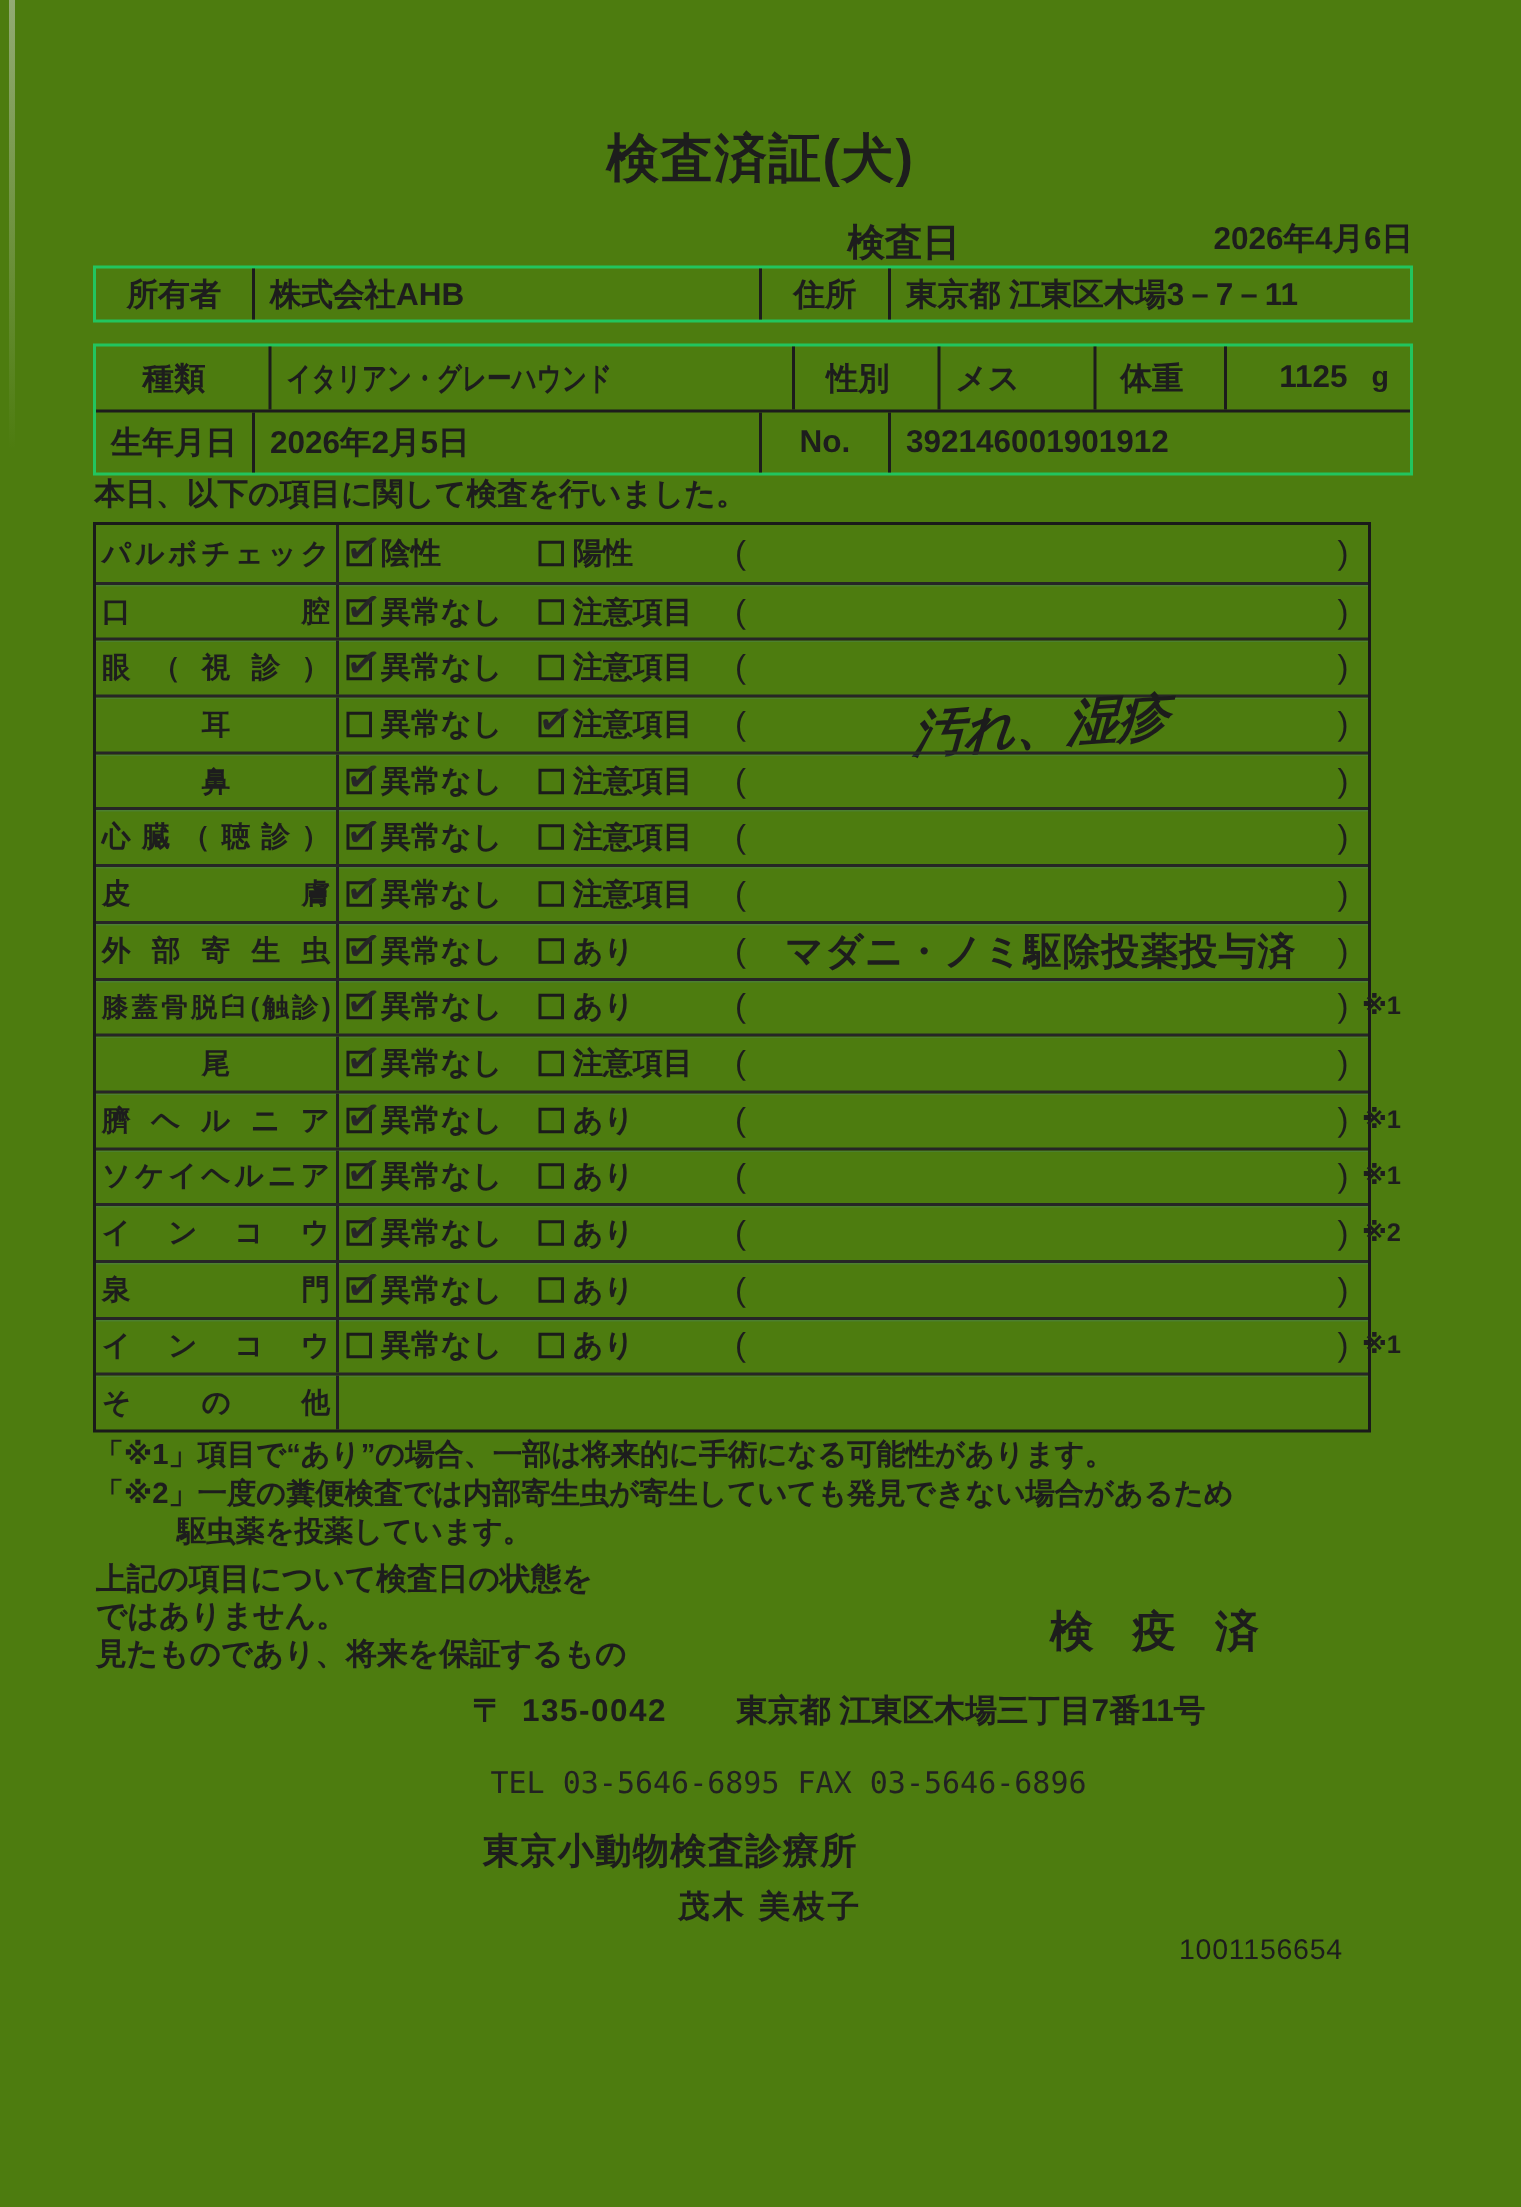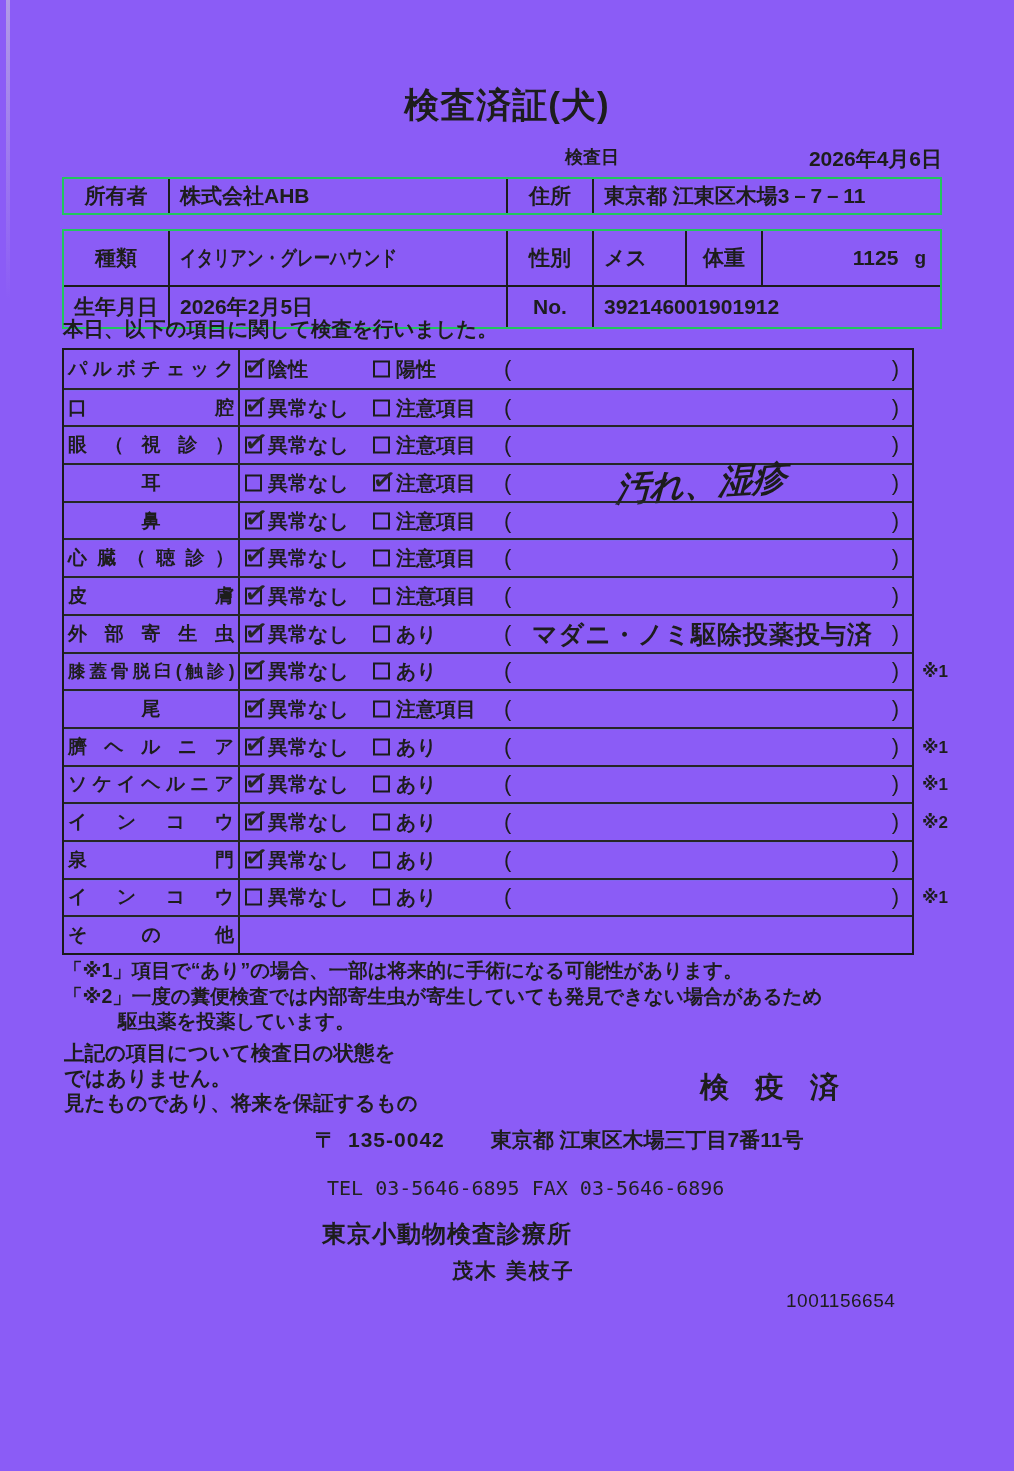--- a/index.html
+++ b/index.html
@@ -1,53 +1,53 @@
 <!DOCTYPE html>
 <html><head>
 <meta charset="utf-8">
 <style>
   html,body{margin:0;padding:0;background:#ffffff;}
   body{font-family:"Liberation Sans","DejaVu Sans",sans-serif;color:#1d1d1d;
        -webkit-font-smoothing:antialiased;}
-  .page{position:relative;width:1014px;height:1471px;background:#8b5cf6;overflow:hidden;}
+  .page{position:relative;width:1014px;height:1471px;background:#4d7c0f;overflow:hidden;}
   .scan-smudge{position:absolute;left:6px;top:0;width:4px;height:300px;
        background:linear-gradient(#d9d9d9,rgba(230,230,230,0));opacity:.5;}
 
   
   .doc-title{position:absolute;top:82px;left:0;width:100%;text-align:center;
        font-size:35px;font-weight:700;letter-spacing:1px;}
-  .insp-date-label{position:absolute;left:565px;top:145px;font-size:18px;font-weight:600;}
+  .insp-date-label{position:absolute;left:565px;top:145px;font-size:25px;font-weight:600;}
   .insp-date-value{position:absolute;right:72px;top:145px;font-size:21px;font-weight:600;}
 
   
   .tbl{position:absolute;left:62px;width:880px;border:2px solid #22c55e;box-sizing:border-box;}
   .tbl-row{display:grid;align-items:center;}
   .tbl-row + .tbl-row{border-top:2px solid #1c1c1c;}
   .cell{display:flex;align-items:center;height:100%;box-sizing:border-box;
        font-size:21px;overflow:visible;white-space:nowrap;}
   .cell + .cell{border-left:2px solid #1c1c1c;}
   .cell.lab{justify-content:center;font-weight:600;}
   .cell.val{padding-left:10px;font-weight:600;}
   .cell.num{justify-content:flex-end;padding-right:14px;font-weight:600;}
   #owner-table{top:177px;}
   #owner-table .tbl-row{grid-template-columns:104px 338px 86px 1fr;height:34px;}
   #info-table{top:229px;}
-  #info-table .row1{grid-template-columns:104px 338px 86px 93px 76px 1fr;height:54px;}
+  #info-table .row1{grid-template-columns:104px 338px 86px 93px 76px 1fr;height:42px;gap:11px;}
   #info-table .row2{grid-template-columns:104px 338px 86px 1fr;height:40px;}
   .condensed{display:inline-block;transform:scaleX(.78);transform-origin:left center;}
   .unit{font-size:19px;margin-left:16px;font-weight:600;}
 
   
   .intro-line{position:absolute;left:63px;top:315px;font-size:20.5px;font-weight:600;}
   .checklist{position:absolute;left:62px;top:348px;width:852px;
        border:2px solid #1a1a1a;box-sizing:border-box;}
   .cl-row{display:flex;height:37.7px;box-sizing:border-box;position:relative;}
   .cl-row + .cl-row{border-top:2px solid #262626;
        box-shadow:inset 0 1px 0 rgba(70,150,200,.18);}
-  .label-cell{width:176px;flex:none;border-right:2px solid #222;
+  .label-cell{width:162px;flex:none;border-right:2px solid #222;
        display:flex;align-items:center;padding:0 4px;box-sizing:border-box;}
   .row-label{display:block;width:100%;font-size:19px;font-weight:600;
        text-align:justify;text-align-last:justify;}
   .label-cell.single .row-label{text-align-last:center;}
   .label-cell.tight .row-label{font-size:17.5px;letter-spacing:-.5px;}
   .content-cell{position:relative;flex:1;}
   .opt{position:absolute;top:50%;transform:translateY(-50%);
        display:flex;align-items:center;gap:6px;font-size:20px;font-weight:600;}
   .opt1{left:5px;} .opt2{left:133px;}
   .checkbox{width:13px;height:13px;border:2px solid #1b1b1b;position:relative;flex:none;}

